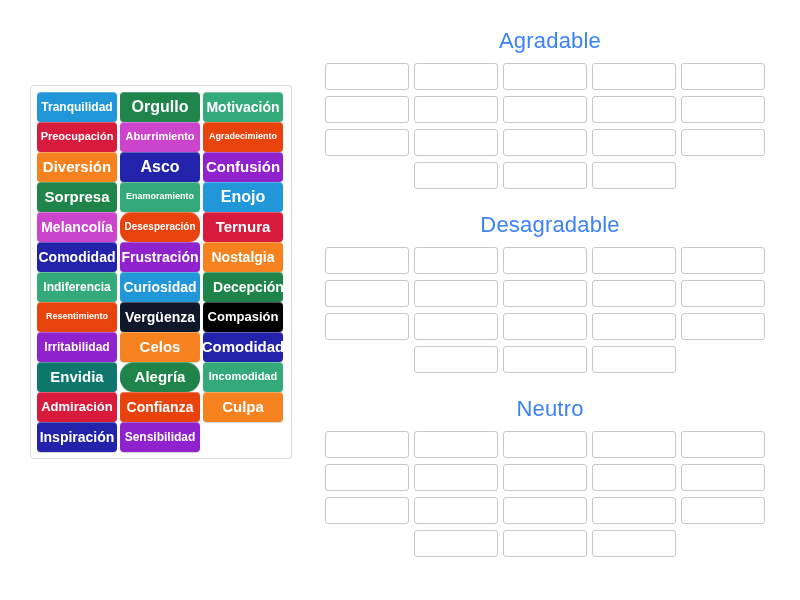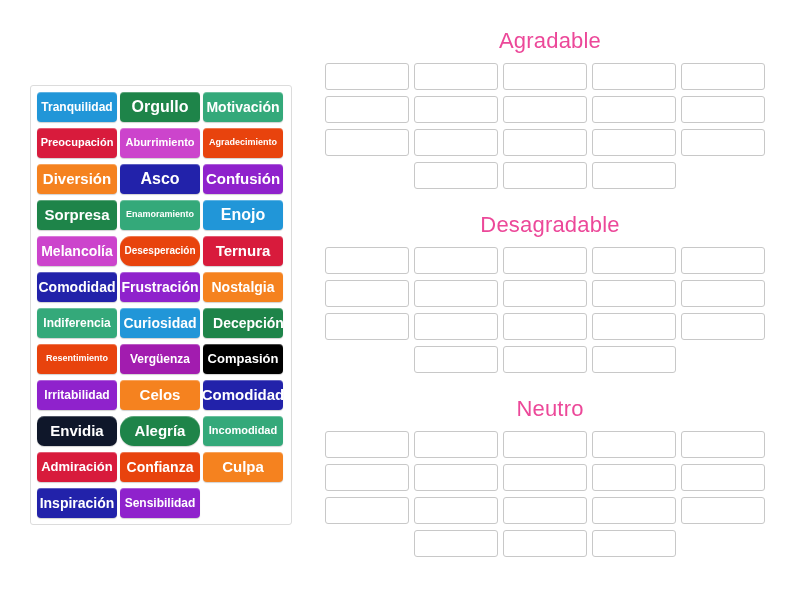--- a/index.html
+++ b/index.html
@@ -27,21 +27,21 @@
     padding: 6px 6px 6px 6px;
     border: 1px solid #dcdcdc;
     border-radius: 3px;
     background: #ffffff;
     box-sizing: content-box;
   }
 
   .tile-grid {
     display: grid;
     grid-template-columns: repeat(3, 80px);
-    gap: 6px 3px;
+    gap: 0 3px;
   }
 
   .tile {
     height: 30px;
     border-radius: 4px;
     display: flex;
     align-items: center;
     justify-content: center;
     color: #ffffff;
     font-weight: bold;
@@ -62,21 +62,21 @@
   
   .category {
     position: absolute;
     left: 325px;
     width: 450px;
   }
 
   .cat-title {
     font-size: 22px;
     font-weight: normal;
-    color: #ec4899;
+    color: #3b82f6;
     text-align: center;
     margin: 0 0 9px 0;
     letter-spacing: 0.2px;
   }
 
   .slot-grid {
     display: grid;
     grid-template-columns: repeat(5, 84px);
     gap: 6px 5px;
   }
@@ -161,36 +161,36 @@
         </div>
         <div class="tile" style="background: rgb(33, 150, 216); font-size: 14px;">
           <span>Curiosidad</span>
         </div>
         <div class="tile" style="background: rgb(30, 132, 73); font-size: 14px; padding-left: 13px;">
           <span>Decepción</span>
         </div>
         <div class="tile" style="background: rgb(232, 67, 13); font-size: 9px;">
           <span>Resentimiento</span>
         </div>
-        <div class="tile" style="background: #a21caf; font-size: 12px;">
+        <div class="tile" style="background: #0f172a; font-size: 14px;">
           <span>Vergüenza</span>
         </div>
         <div class="tile" style="background: #000000; font-size: 13px;">
           <span>Compasión</span>
         </div>
         <div class="tile" style="background: rgb(143, 34, 204); font-size: 12px;">
           <span>Irritabilidad</span>
         </div>
         <div class="tile" style="background: rgb(245, 130, 31); font-size: 15px;">
           <span>Celos</span>
         </div>
         <div class="tile" style="background: rgb(34, 34, 170); font-size: 15px;">
           <span>Comodidad</span>
         </div>
-        <div class="tile" style="background: #0f172a; font-size: 15px; border-radius: 7px;">
+        <div class="tile" style="background: #0f766e; font-size: 15px;">
           <span>Envidia</span>
         </div>
         <div class="tile" style="background: rgb(30, 132, 73); font-size: 15px; border-radius: 14px;">
           <span>Alegría</span>
         </div>
         <div class="tile" style="background: rgb(52, 169, 122); font-size: 11px;">
           <span>Incomodidad</span>
         </div>
         <div class="tile" style="background: rgb(216, 27, 60); font-size: 13px;">
           <span>Admiración</span>

